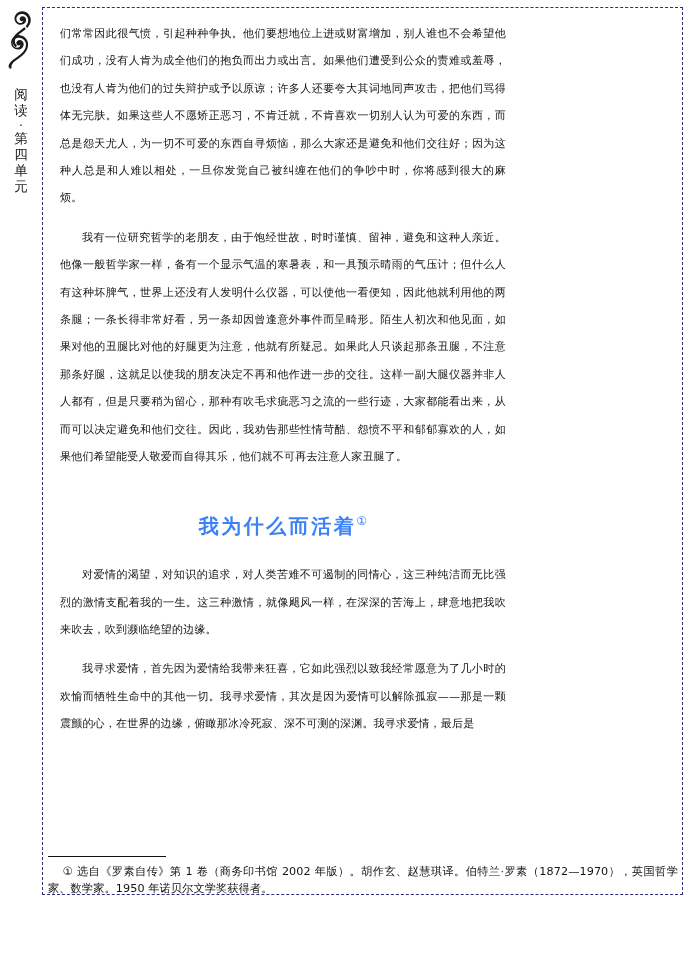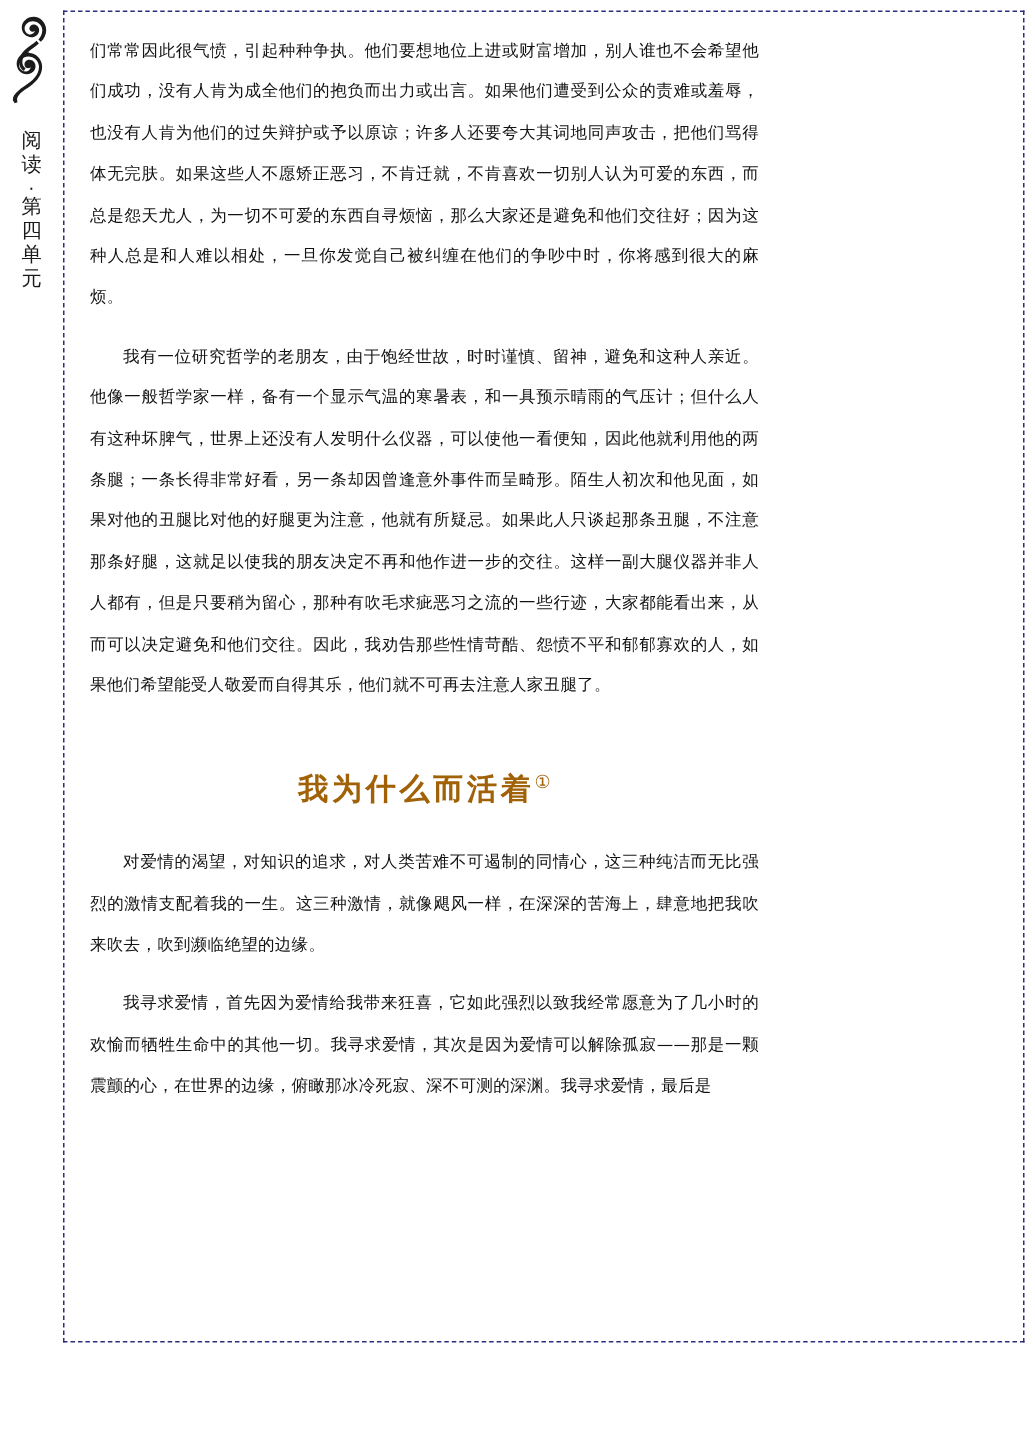--- a/index.html
+++ b/index.html
@@ -101,21 +101,21 @@
 
   
   #article-heading {
     margin-top: 36px;
     text-align: center;
   }
   #article-title {
     font-family: "DejaVu Sans", sans-serif;
     font-size: 20px;
     font-weight: bold;
-    color: #a16207;
+    color: #3b82f6;
     letter-spacing: 2.5px;
     line-height: 28px;
   }
   #article-title .fn-mark {
     font-size: 12px;
     vertical-align: super;
     font-weight: normal;
     letter-spacing: 0;
   }
   #article-author {
@@ -222,15 +222,19 @@
         <span>我为什么而活着</span><span class="fn-mark">①</span>
       </div>
     </div>
 
     <div id="article-body">
       <p class="para indent">对爱情的渴望，对知识的追求，对人类苦难不可遏制的同情心，这三种纯洁而无比强烈的激情支配着我的一生。这三种激情，就像飓风一样，在深深的苦海上，肆意地把我吹来吹去，吹到濒临绝望的边缘。</p>
       <p class="para indent">我寻求爱情，首先因为爱情给我带来狂喜，它如此强烈以致我经常愿意为了几小时的欢愉而牺牲生命中的其他一切。我寻求爱情，其次是因为爱情可以解除孤寂——那是一颗震颤的心，在世界的边缘，俯瞰那冰冷死寂、深不可测的深渊。我寻求爱情，最后是</p>
     </div>
   </div>
 
+  <div id="footnote-block">
+    <div id="footnote-rule"></div>
+    <div id="footnote-text">① 选自《罗素自传》第 1 卷（商务印书馆 2002 年版）。胡作玄、赵慧琪译。伯特兰·罗素（1872—1970），英国哲学家、数学家。1950 年诺贝尔文学奖获得者。</div>
+  </div>
 
 
 </div>
 
 </body></html>

